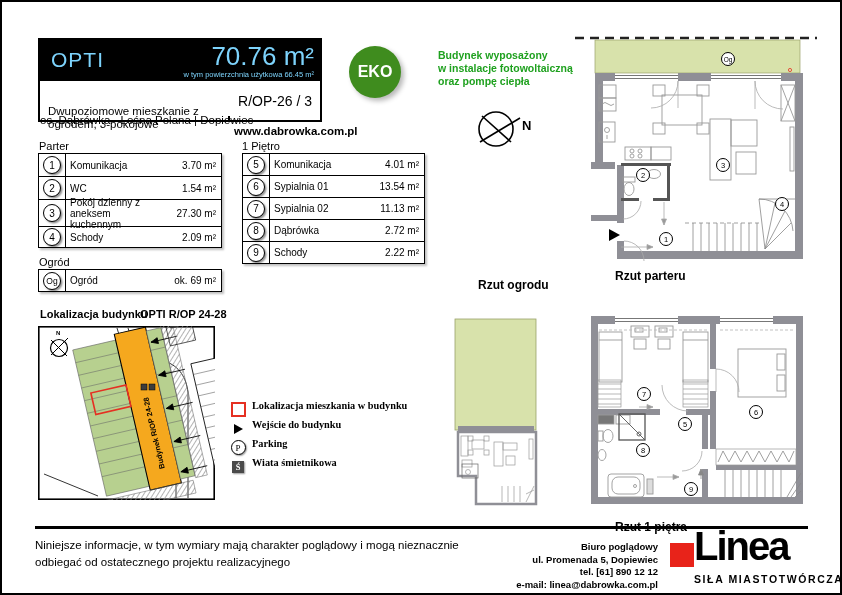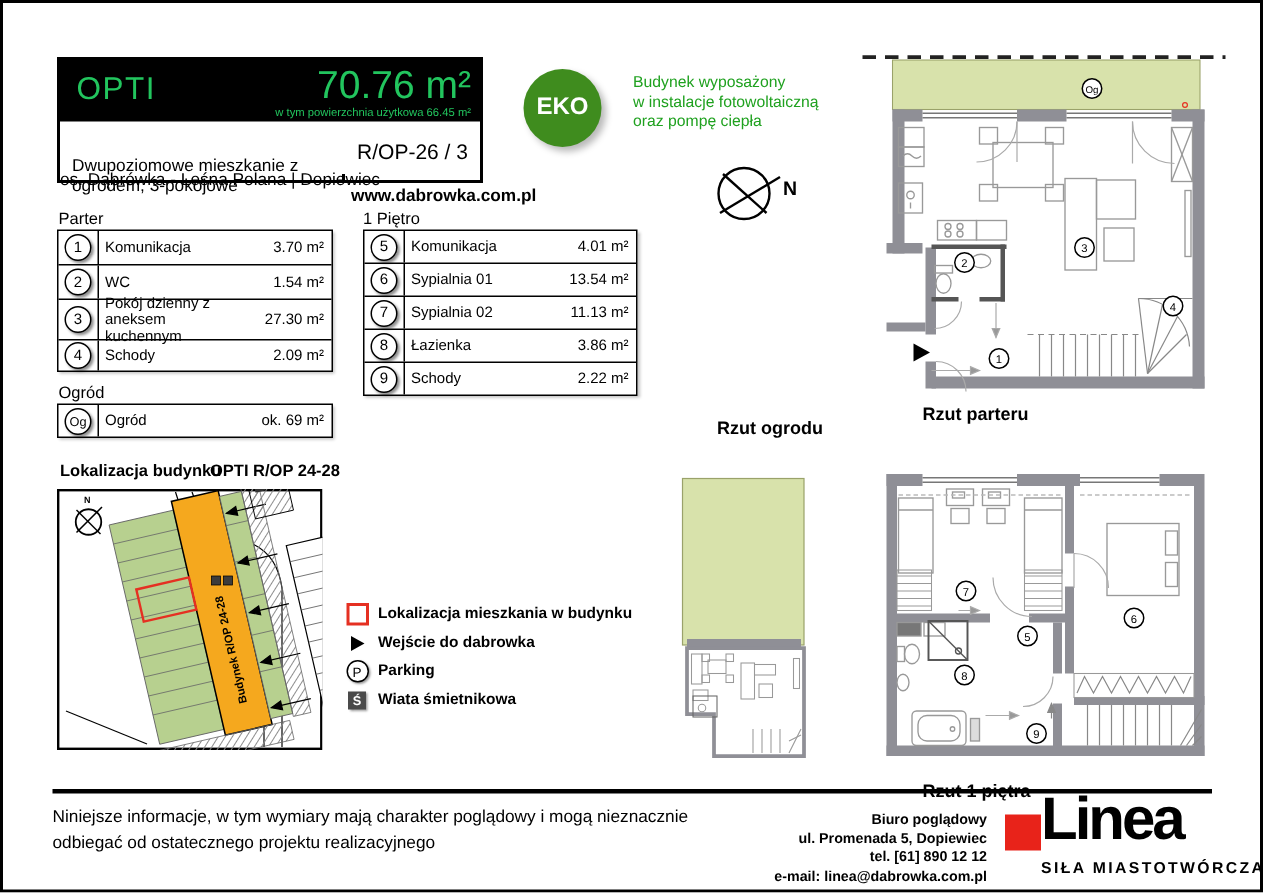--- a/index.html
+++ b/index.html
@@ -2,55 +2,55 @@
 <html><head>
 <meta charset="utf-8">
 <style>
   html,body{margin:0;padding:0;background:#e9e9e9;}
   .page{position:relative;width:842px;height:595px;background:#fff;border:2px solid #000;
         box-sizing:border-box;overflow:hidden;font-family:"Liberation Sans",sans-serif;color:#000;}
   .abs{position:absolute;}
 
   
   .hdr-box{left:36px;top:36px;width:284px;height:84px;border:2px solid #000;box-sizing:border-box;background:#fff;}
-  .hdr-black{position:relative;height:41px;background:#000;color:#22c55e;}
+  .hdr-black{position:relative;height:41px;background:#000;color:#7dd3fc;}
   .opti{position:absolute;left:11px;top:8px;font-size:21px;letter-spacing:1px;}
   .area-big{position:absolute;right:6px;top:1px;font-size:26px;}
   .area-note{position:absolute;right:6px;top:30px;font-size:7.5px;}
   .hdr-white{display:flex;height:39px;}
   .desc-cell{flex:1;border-right:2px solid #000;display:flex;align-items:center;padding:2px 8px;
              font-size:11.5px;line-height:13px;margin-top:35px;}
   .code-cell{width:90px;display:flex;align-items:center;justify-content:center;font-size:14px;}
   .addr{left:38px;top:112px;font-size:11.5px;}
   .site-url{left:232px;top:123px;font-size:11.5px;font-weight:bold;}
 
   .eko{left:347px;top:44px;width:52px;height:52px;border-radius:50%;background:#3f8c1e;color:#fff;
        display:flex;align-items:center;justify-content:center;font-size:16px;font-weight:bold;
        box-shadow:3px 3px 5px rgba(0,0,0,.28);text-align:right;}
-  .eco-text{left:420px;top:47px;width:180px;font-size:10.5px;font-weight:normal;color:#1fa11f;line-height:13px;}
+  .eco-text{left:436px;top:47px;width:180px;font-size:10.5px;font-weight:bold;color:#1fa11f;line-height:13px;}
 
   
   .tbl-title{font-size:11px;}
   .tbl{border:1.5px solid #000;background:#fff;box-shadow:1.5px 1.5px 2px rgba(0,0,0,.25);}
   .trow{display:flex;align-items:center;border-bottom:1.5px solid #000;}
   .trow:last-child{border-bottom:none;}
   .cell-num{width:26px;align-self:stretch;border-right:1.5px solid #000;display:flex;align-items:center;justify-content:center;}
   .badge{width:16px;height:16px;border:1.2px solid #000;border-radius:50%;background:#fff;
          display:flex;align-items:center;justify-content:center;font-size:10px;
          box-shadow:1.5px 1.5px 2px rgba(0,0,0,.45);}
   .badge.sm{font-size:8.5px;}
   .cell-label{flex:1;padding:1px 4px;font-size:10px;line-height:11px;}
   .cell-val{width:52px;padding-right:5px;text-align:right;font-size:10px;}
   .h22{height:22px;} .h26{height:26px;} .h20{height:20px;} .h21{height:21px;}
 
   
   .map-title{left:38px;top:306px;font-size:11px;font-weight:bold;}
   .map-code{left:138px;top:306px;font-size:11px;font-weight:bold;}
   .legend{left:228px;top:398px;}
-  .lg-row{display:flex;align-items:center;height:19px;}
+  .lg-row{display:flex;height:19px;font-family:Liberation Serif, serif;}
   .lg-icon{width:16px;display:flex;align-items:center;justify-content:center;margin-right:6px;}
   .lg-red{width:11px;height:11px;border:2px solid #e53022;}
   .lg-arrow{width:0;height:0;border-left:9px solid #000;border-top:5px solid transparent;border-bottom:5px solid transparent;}
   .lg-p{width:13px;height:13px;border:1.2px solid #000;border-radius:50%;font-size:9px;display:flex;
         align-items:center;justify-content:center;box-shadow:1px 1px 1.5px rgba(0,0,0,.4);background:#fff;}
   .lg-s{width:12px;height:12px;background:#4a4a4a;color:#fff;font-size:8.5px;font-weight:bold;display:flex;
         align-items:center;justify-content:center;box-shadow:1px 1px 1.5px rgba(0,0,0,.4);}
   .lg-label{font-size:10.3px;font-weight:600;}
 
   .plan-caption{font-size:12px;font-weight:bold;}
@@ -153,22 +153,22 @@
       <div class="cell-num">
           <div class="badge">7</div>
         </div>
       <div class="cell-label">Sypialnia 02</div>
       <div class="cell-val">11.13 m²</div>
     </div>
     <div class="trow h21">
       <div class="cell-num">
           <div class="badge">8</div>
         </div>
-      <div class="cell-label">Łazienka</div>
-      <div class="cell-val">3.86 m²</div>
+      <div class="cell-label">Dąbrówka</div>
+      <div class="cell-val">2.72 m²</div>
     </div>
     <div class="trow h21">
       <div class="cell-num">
           <div class="badge">9</div>
         </div>
       <div class="cell-label">Schody</div>
       <div class="cell-val">2.22 m²</div>
     </div>
   </div>
 
@@ -275,21 +275,21 @@
     <div class="lg-row">
       <div class="lg-icon">
           <div class="lg-red"></div>
         </div>
       <div class="lg-label">Lokalizacja mieszkania w budynku</div>
     </div>
     <div class="lg-row">
       <div class="lg-icon">
           <div class="lg-arrow"></div>
         </div>
-      <div class="lg-label">Wejście do dabrowka</div>
+      <div class="lg-label">Wejście do budynku</div>
     </div>
     <div class="lg-row">
       <div class="lg-icon">
           <div class="lg-p">P</div>
         </div>
       <div class="lg-label">Parking</div>
     </div>
     <div class="lg-row">
       <div class="lg-icon">
           <div class="lg-s">Ś</div>

